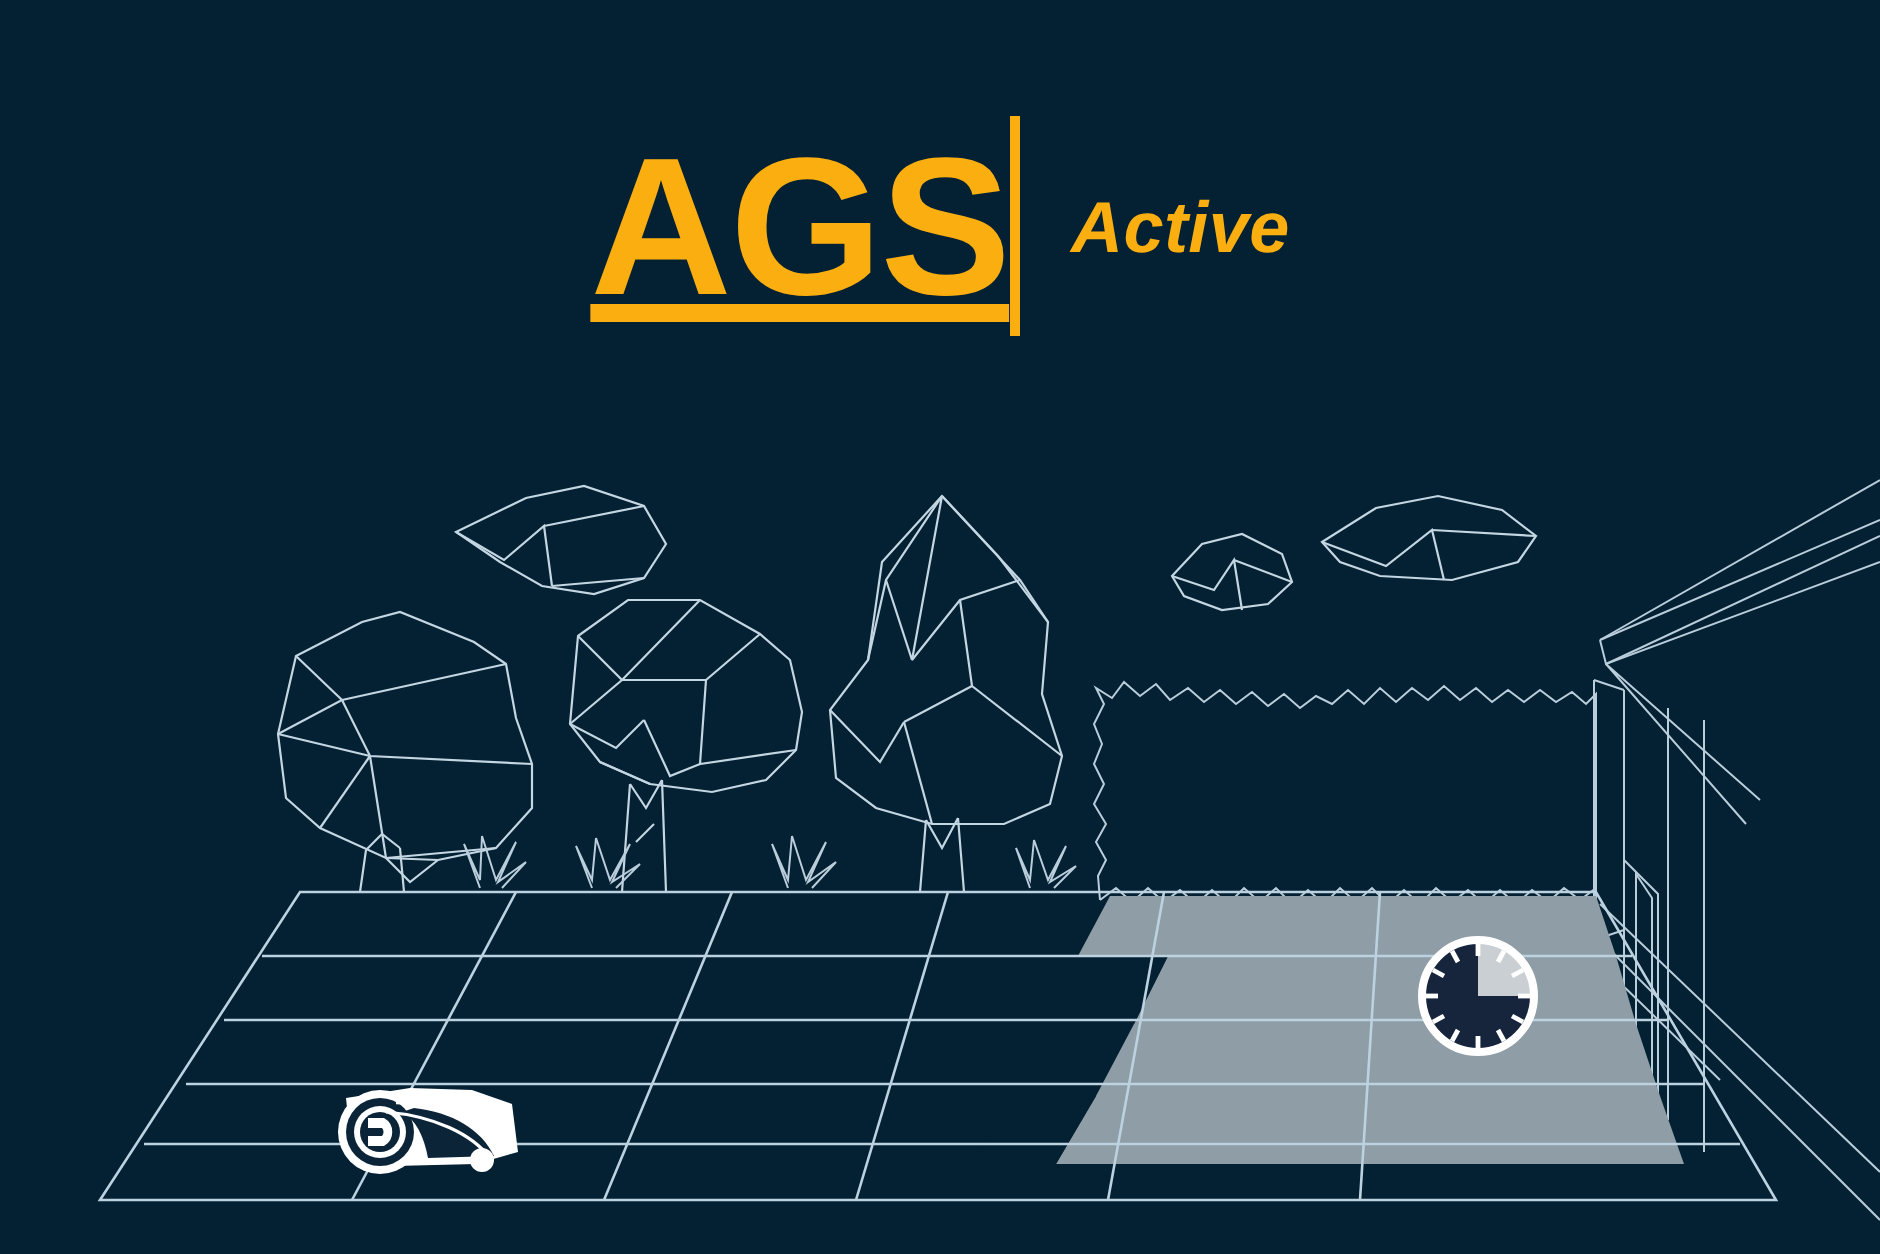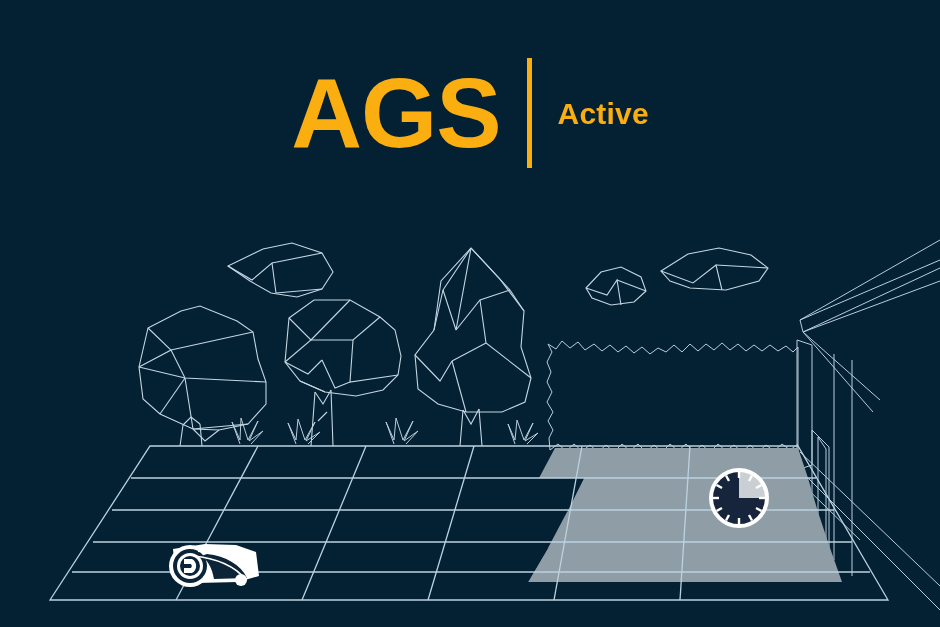--- a/index.html
+++ b/index.html
@@ -25,42 +25,43 @@
     align-items:center;
     gap:0px;
   }
   .logo-acronym{
     font-family:"Liberation Sans", sans-serif;
     font-weight:bold;
     font-size:98px;
     line-height:98px;
     letter-spacing:-1px;
     color:#FBAE0F;
-    padding-right:26px;
+    text-decoration:underline;
   }
   .logo-divider{
     width:5px;
     height:110px;
     background:#FBAE0F;
     margin-right:26px;
     flex:0 0 auto;
   }
   .logo-words{
     display:flex;
     flex-direction:column;
     justify-content:center;
   }
   .logo-words span{
     font-family:"Liberation Sans", sans-serif;
     font-weight:bold;
-    font-size:30px;
+    font-size:36px;
     line-height:37px;
     color:#FBAE0F;
     letter-spacing:0.2px;
     white-space:nowrap;
+    font-style:italic;
   }
   
   #scene{
     position:absolute;
     left:0; top:0;
     width:940px; height:627px;
   }
   .wire{ fill:none; stroke:#c3d6e2; stroke-width:1.1; }
   .wire-thin{ fill:none; stroke:#b9cddb; stroke-width:1; }
   .grid-line{ fill:none; stroke:#bcd2e0; stroke-width:1.3; }

